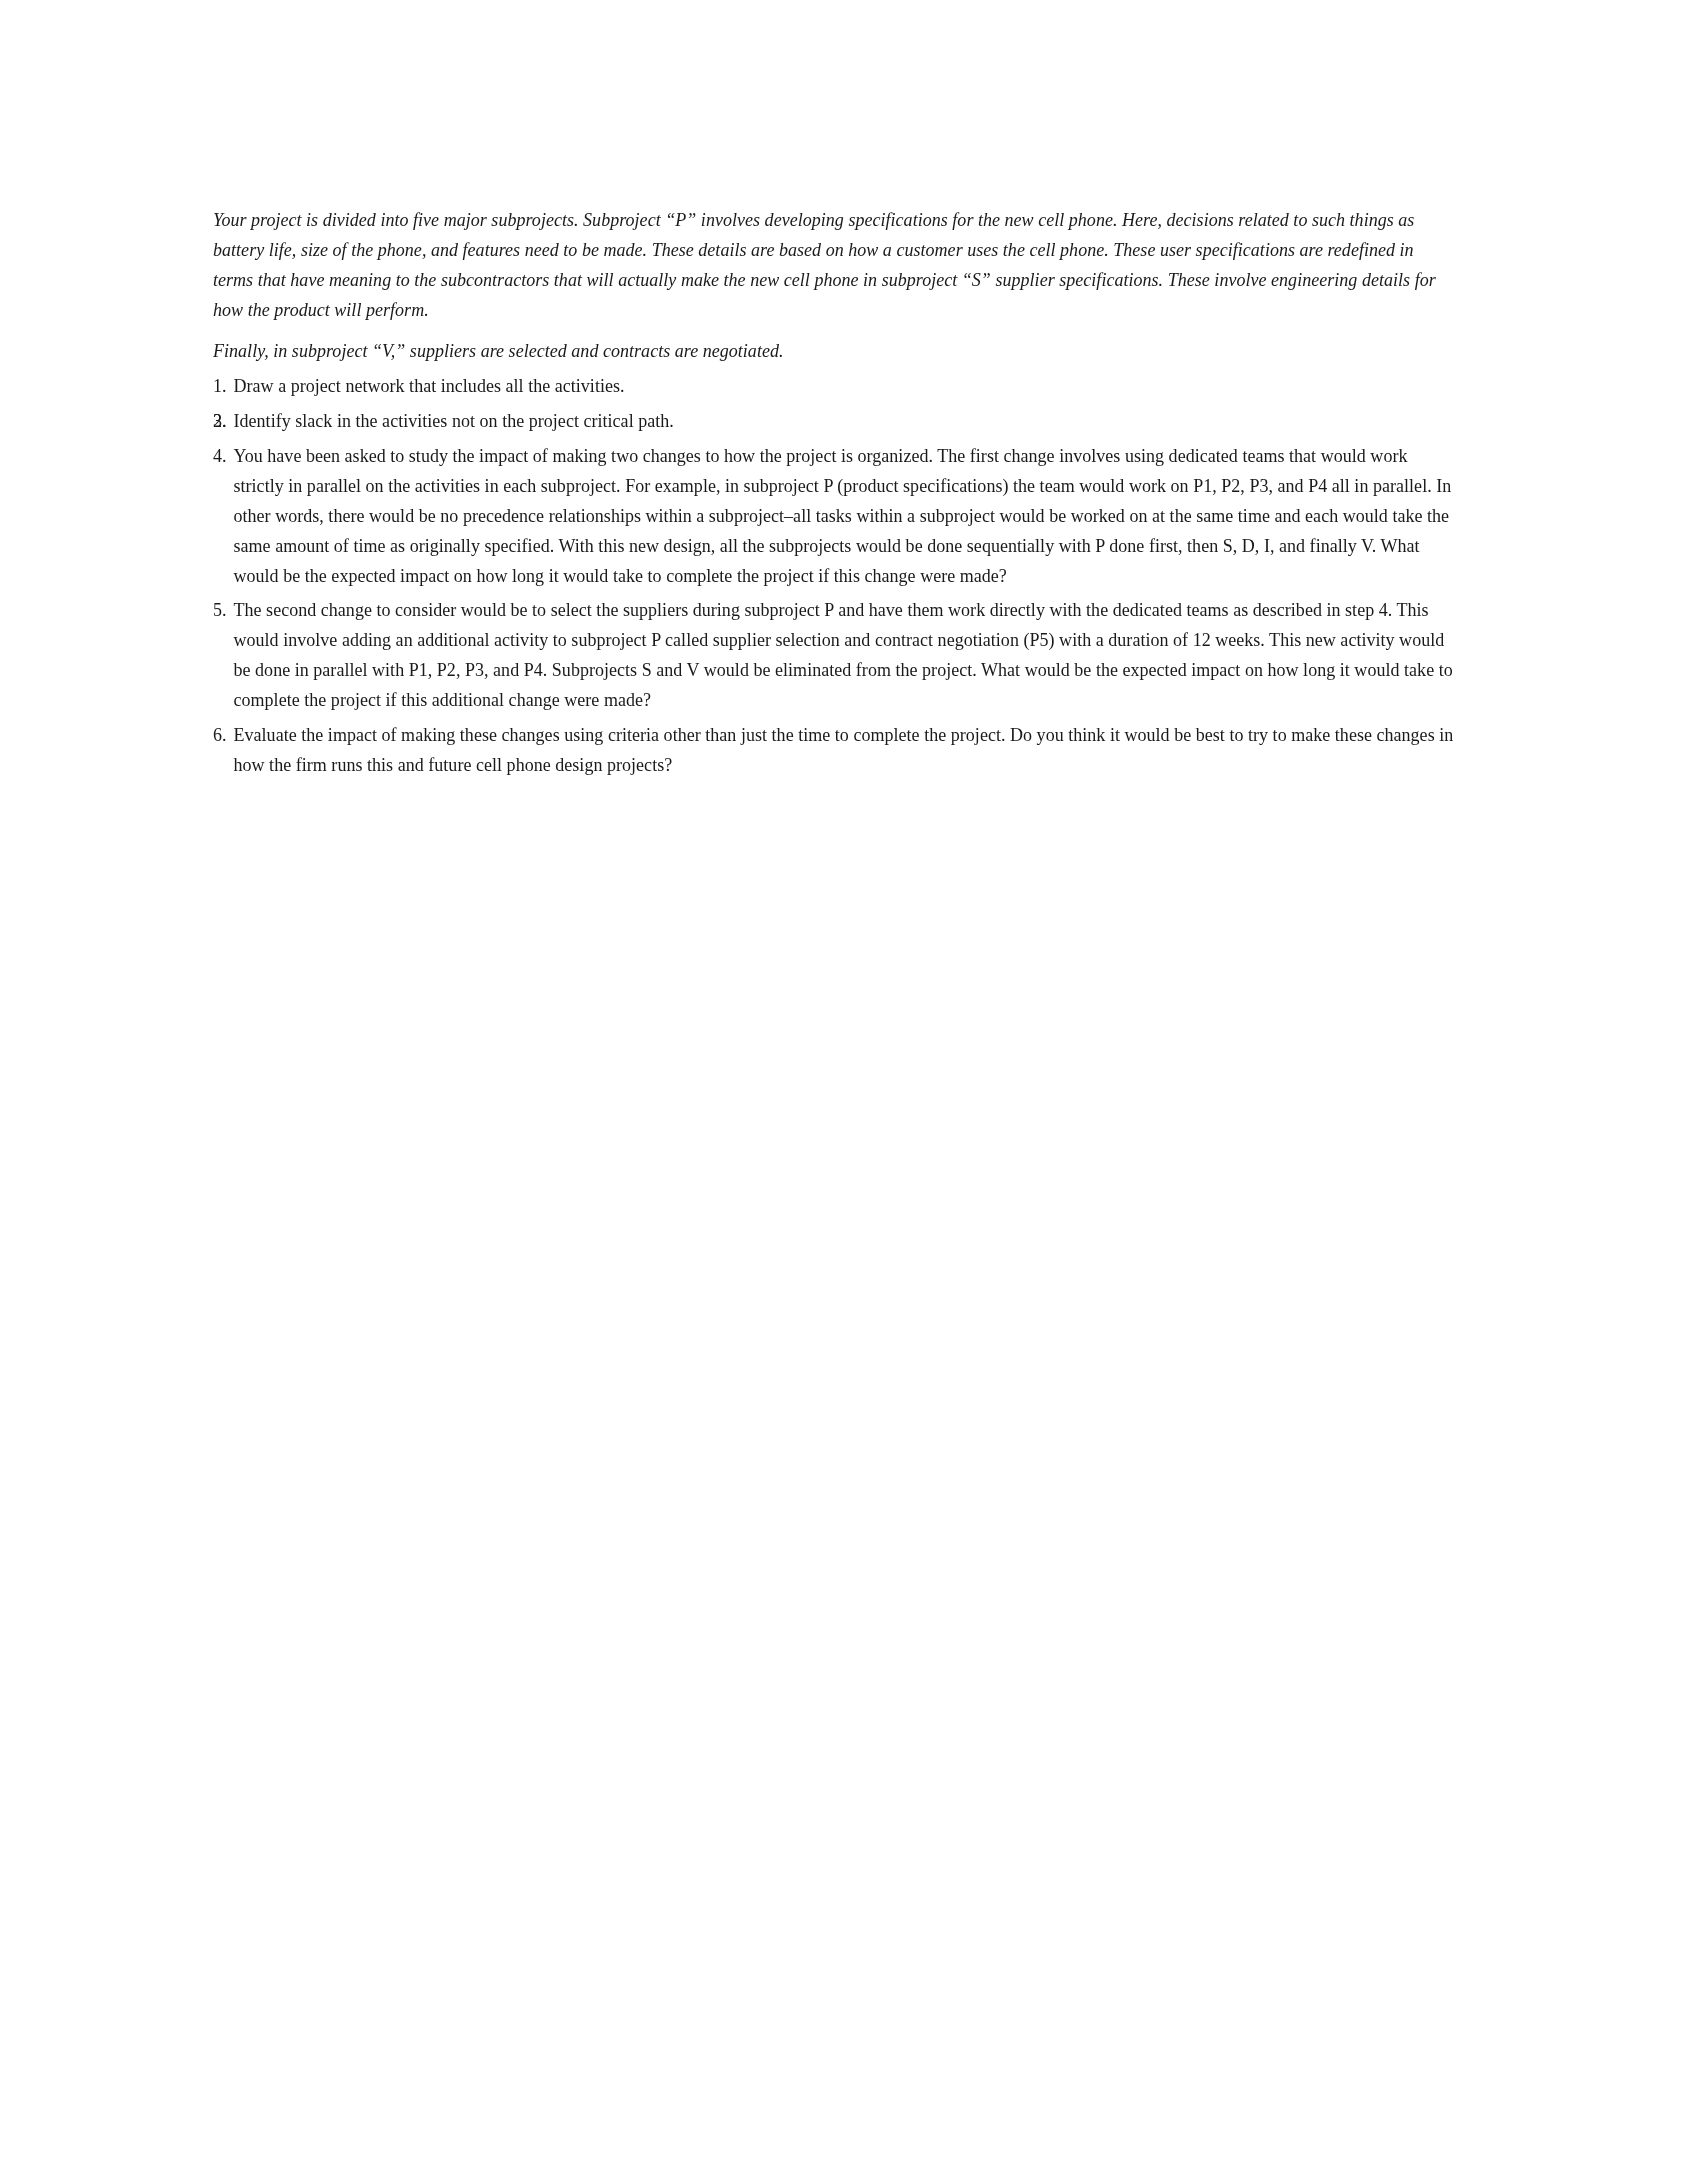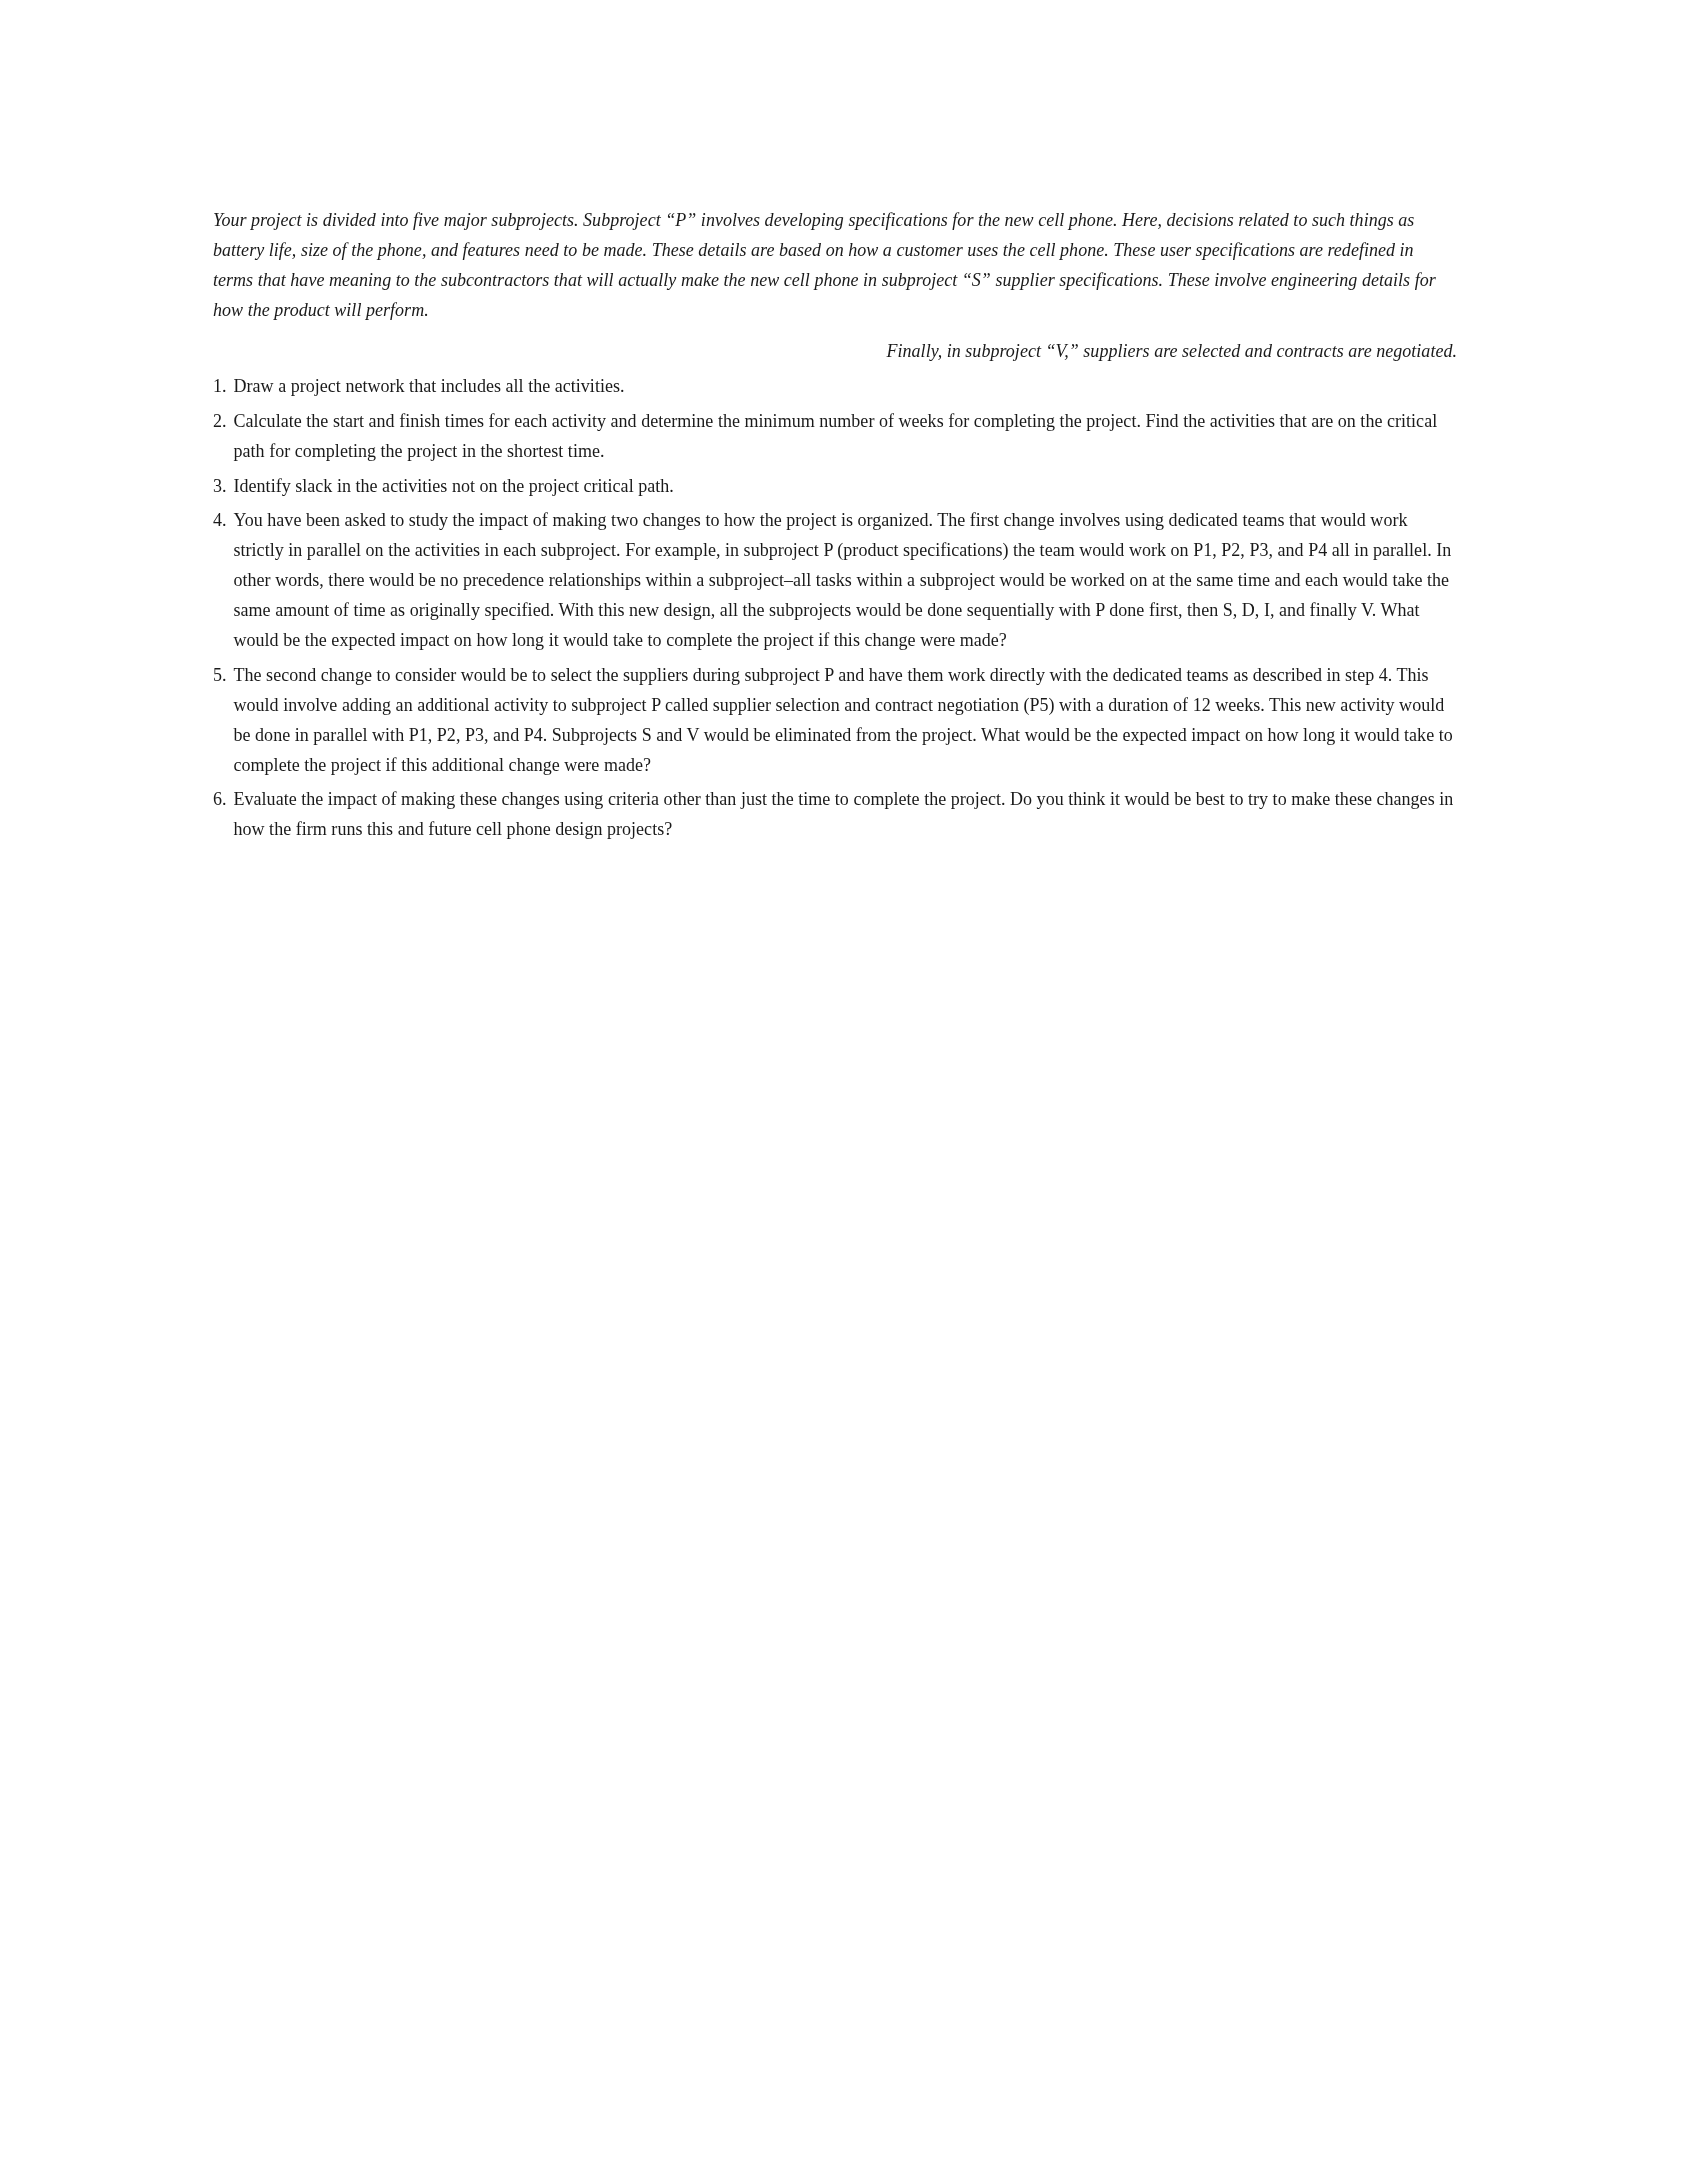--- a/index.html
+++ b/index.html
@@ -42,30 +42,29 @@
       position: absolute;
       left: 0;
       top: 0;
     }
   </style>
 </head>
 <body>
 
 <div class="page">
   <p class="para">Your project is divided into five major subprojects. Subproject “P” involves developing specifications for the new cell phone. Here, decisions related to such things as battery life, size of the phone, and features need to be made. These details are based on how a customer uses the cell phone. These user specifications are redefined in terms that have meaning to the subcontractors that will actually make the new cell phone in subproject “S” supplier specifications. These involve engineering details for how the product will perform.</p>
-  <p class="para" style="margin-bottom:5.3px;text-align:right;">Finally, in subproject “V,” suppliers are selected and contracts are negotiated.</p>
+  <p class="para" style="margin-bottom:5.3px;">Finally, in subproject “V,” suppliers are selected and contracts are negotiated.</p>
 
   <ol class="questions">
     <li class="q-item">
       <span class="q-num">1.</span>
       <span class="q-text">Draw a project network that includes all the activities.</span>
     </li>
     <li class="q-item">
       <span class="q-num">2.</span>
-      <span class="q-text">Calculate the start and finish times for each activity and determine the minimum number of weeks for completing the project. Find the activities that are on the critical path for completing the project in the shortest time.</span>
     </li>
     <li class="q-item">
       <span class="q-num">3.</span>
       <span class="q-text">Identify slack in the activities not on the project critical path.</span>
     </li>
     <li class="q-item">
       <span class="q-num">4.</span>
       <span class="q-text">You have been asked to study the impact of making two changes to how the project is organized. The first change involves using dedicated teams that would work strictly in parallel on the activities in each subproject. For example, in subproject P (product specifications) the team would work on P1, P2, P3, and P4 all in parallel. In other words, there would be no precedence relationships within a subproject–all tasks within a subproject would be worked on at the same time and each would take the same amount of time as originally specified. With this new design, all the subprojects would be done sequentially with P done first, then S, D, I, and finally V. What would be the expected impact on how long it would take to complete the project if this change were made?</span>
     </li>
     <li class="q-item">

